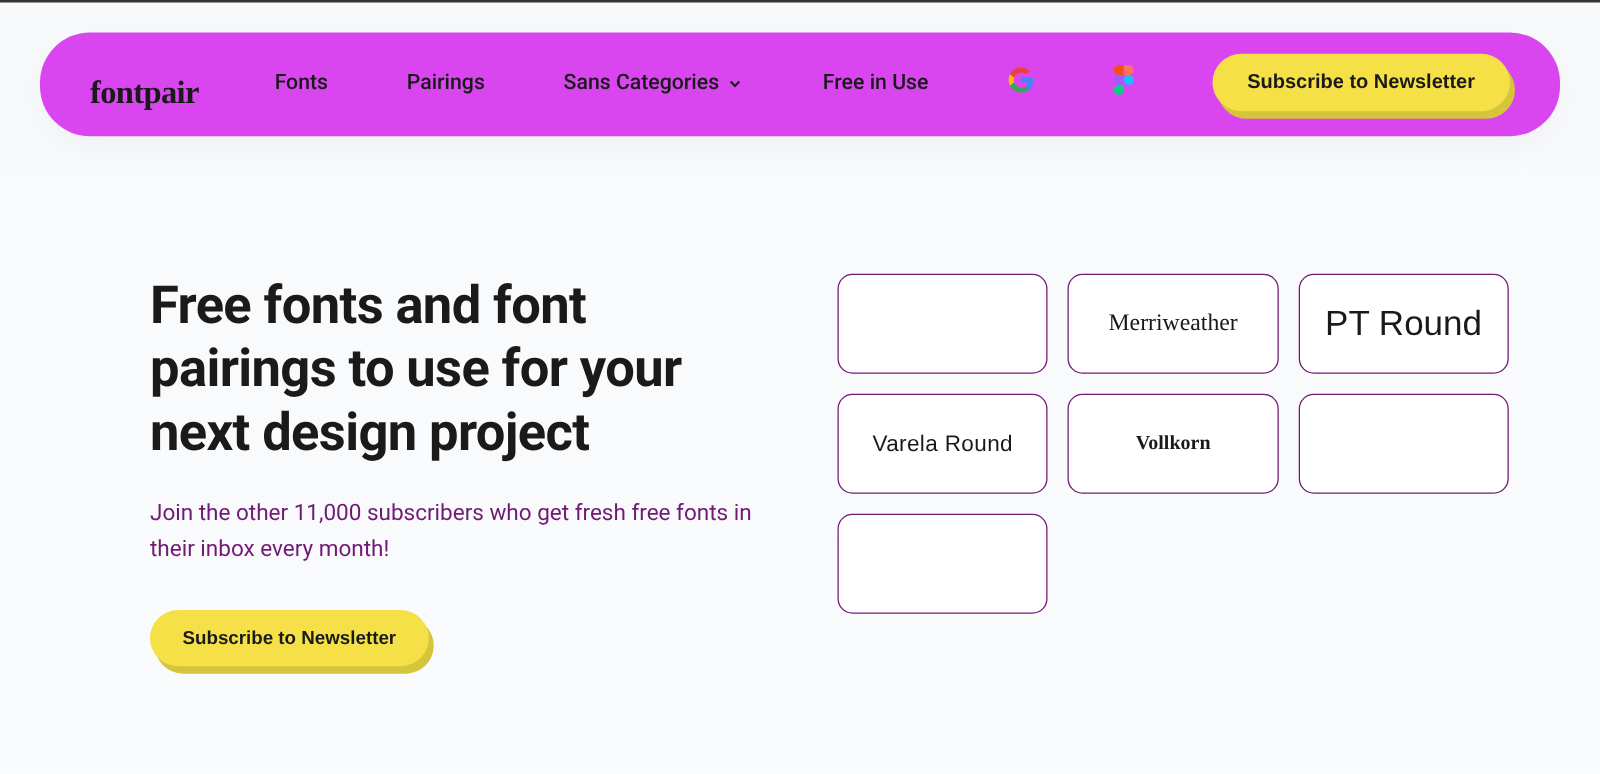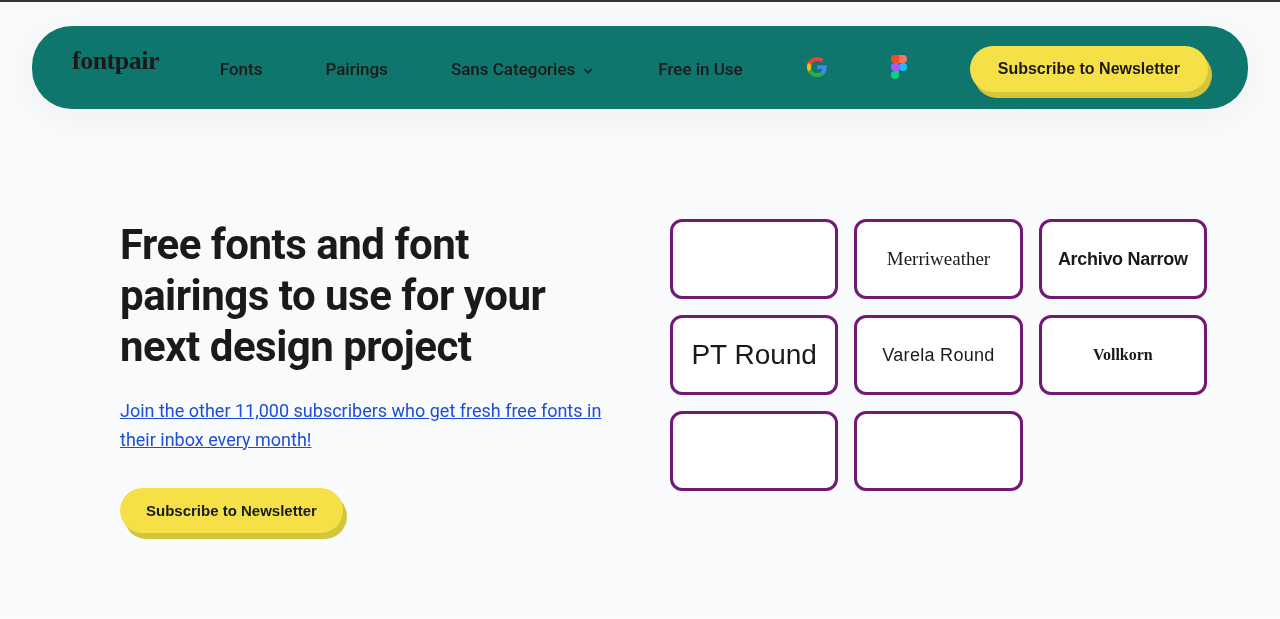--- a/index.html
+++ b/index.html
@@ -12,26 +12,26 @@
       font-family: -apple-system, BlinkMacSystemFont, "Segoe UI", Roboto, Helvetica, Arial, sans-serif;
       background: linear-gradient(180deg, #f8f9fb 0%, #fafbfd 100%);
       width: 1280px;
       height: 619px;
       overflow: hidden;
       border-top: 2px solid #333;
     }
     
     .nav-container {
       margin: 24px 32px 0 32px;
-      background: #0f766e;
+      background: #d946ef;
       border-radius: 40px;
       box-shadow: 0 8px 30px rgba(0,0,0,0.04);
       padding: 20px 40px;
       display: flex;
-      align-items: flex-start;
+      align-items: flex-end;
       justify-content: space-between;
       height: 83px;
     }
     
     .logo {
       font-family: Georgia, 'Times New Roman', serif;
       font-weight: 700;
       font-size: 26px;
       color: #1a1a1a;
       letter-spacing: -0.5px;
@@ -96,24 +96,23 @@
       font-size: 42px;
       font-weight: 700;
       color: #1a1a1a;
       line-height: 1.22;
       letter-spacing: -0.5px;
       margin-bottom: 24px;
     }
     
     .hero-subtitle {
       font-size: 18px;
-      color: #1d4ed8;
+      color: #701a75;
       line-height: 1.6;
       margin-bottom: 34px;
-      text-decoration: underline;
     }
     
     .btn-subscribe-hero {
       background: #f5e147;
       color: #1a1a1a;
       font-weight: 600;
       font-size: 15px;
       padding: 14px 26px;
       border-radius: 30px;
       border: none;
@@ -124,21 +123,21 @@
     .hero-right {
       flex: 1;
       display: grid;
       grid-template-columns: repeat(3, 1fr);
       gap: 16px;
       align-content: start;
     }
     
     .font-card {
       background: #fff;
-      border: 3px solid #701a75;
+      border: 1px solid #701a75;
       border-radius: 12px;
       height: 80px;
       display: flex;
       align-items: center;
       justify-content: center;
       padding: 0 12px;
       font-size: 20px;
       color: #1a1a1a;
       text-align: center;
     }
@@ -228,20 +227,19 @@
 <section class="hero">
   <div class="hero-left">
     <h1 class="hero-title">Free fonts and font pairings to use for your next design project</h1>
     <p class="hero-subtitle">Join the other 11,000 subscribers who get fresh free fonts in their inbox every month!</p>
     <button class="btn-subscribe-hero">Subscribe to Newsletter</button>
   </div>
 
   <div class="hero-right">
     <div class="font-card"></div>
     <div class="font-card font-merriweather">Merriweather</div>
-    <div class="font-card font-archivo">Archivo Narrow</div>
     <div class="font-card font-ptsans">PT Round</div>
     <div class="font-card font-varela">Varela Round</div>
     <div class="font-card font-vollkorn">Vollkorn</div>
     <div class="font-card"></div>
     <div class="font-card"></div>
   </div>
 </section>
 
 </body></html>

